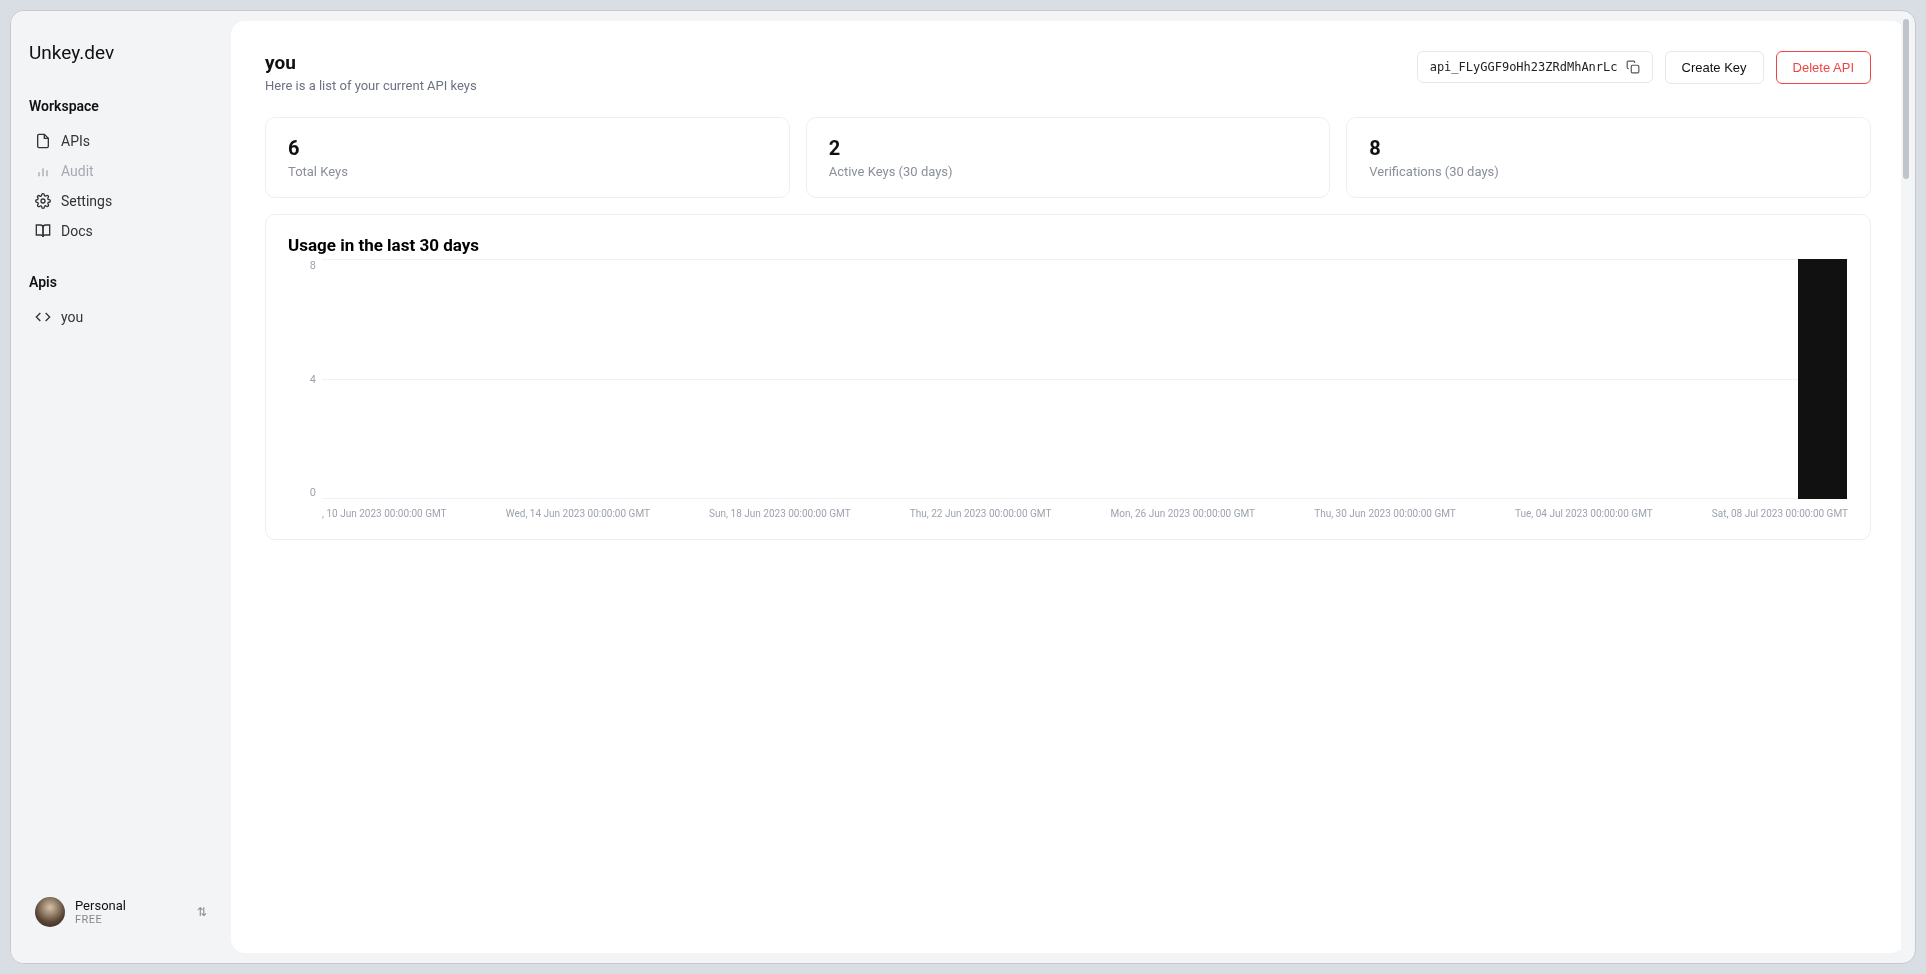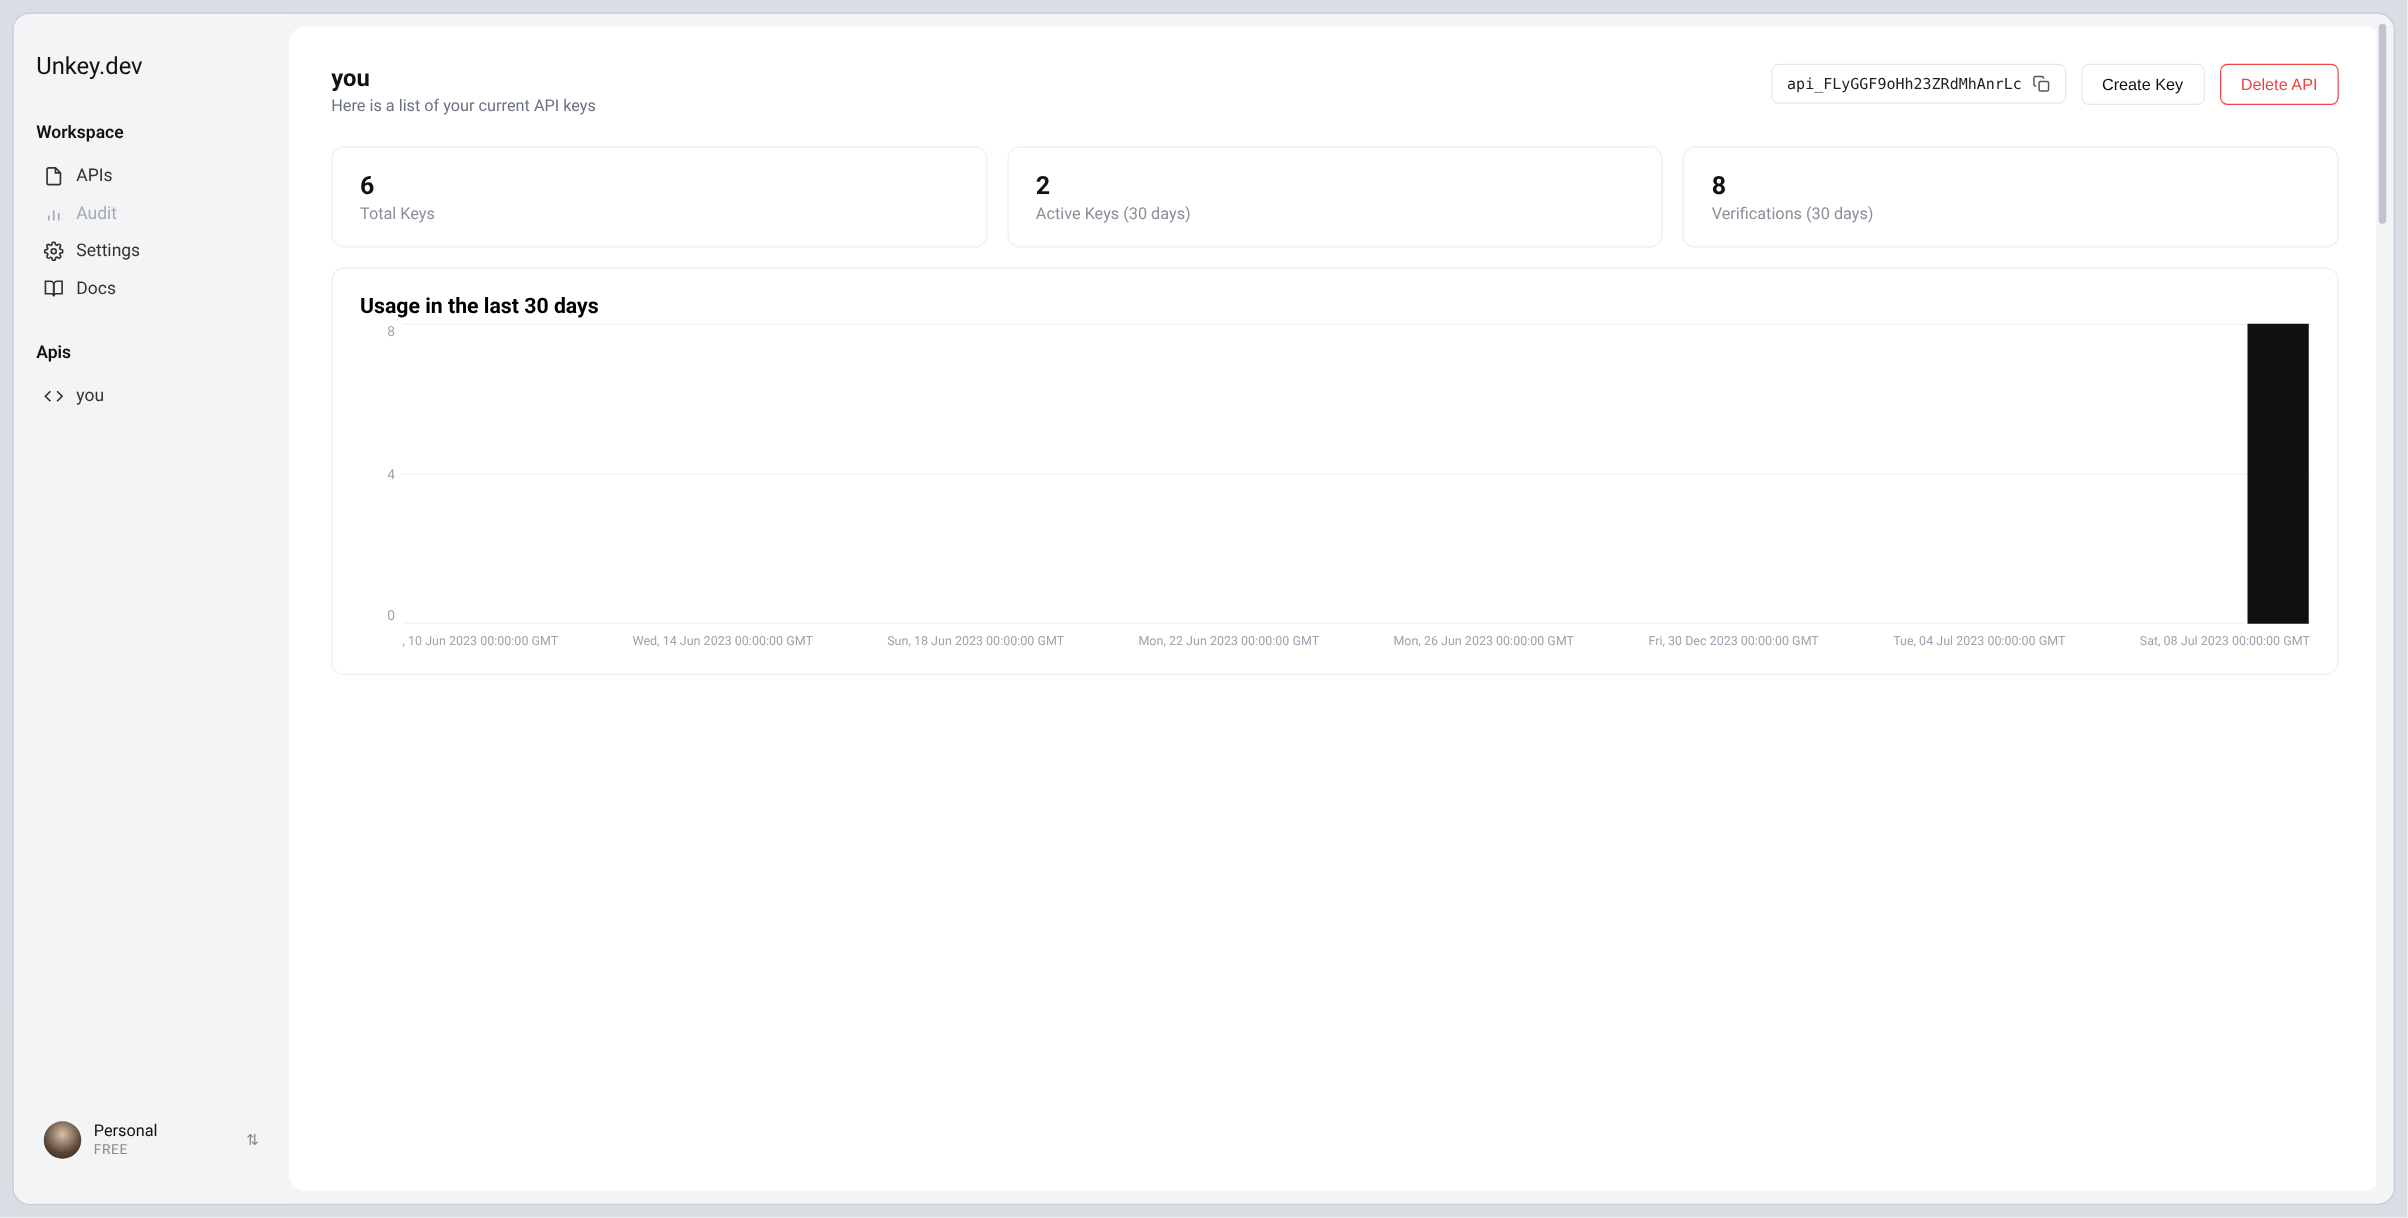--- a/index.html
+++ b/index.html
@@ -323,23 +323,23 @@
             <div class="bar" style="height: 0%;"></div>
             <div class="bar" style="height: 0%;"></div>
             <div class="bar" style="height: 0%;"></div>
             <div class="bar" style="height: 0%;"></div>
             <div class="bar" style="height: 100%;"></div>
           </div>
         <div class="x-axis" id="x-axis">
             <div class="x-tick">, 10 Jun 2023 00:00:00 GMT</div>
             <div class="x-tick">Wed, 14 Jun 2023 00:00:00 GMT</div>
             <div class="x-tick">Sun, 18 Jun 2023 00:00:00 GMT</div>
-            <div class="x-tick">Mon, 22 Jun 2023 00:00:00 GMT</div>
+            <div class="x-tick">Thu, 22 Jun 2023 00:00:00 GMT</div>
             <div class="x-tick">Mon, 26 Jun 2023 00:00:00 GMT</div>
-            <div class="x-tick">Fri, 30 Dec 2023 00:00:00 GMT</div>
+            <div class="x-tick">Thu, 30 Jun 2023 00:00:00 GMT</div>
             <div class="x-tick">Tue, 04 Jul 2023 00:00:00 GMT</div>
             <div class="x-tick">Sat, 08 Jul 2023 00:00:00 GMT</div>
           </div>
       </div>
     </div>
   </main>
 
   <div class="scrollbar-track">
     <div class="scrollbar-thumb"></div>
   </div>

